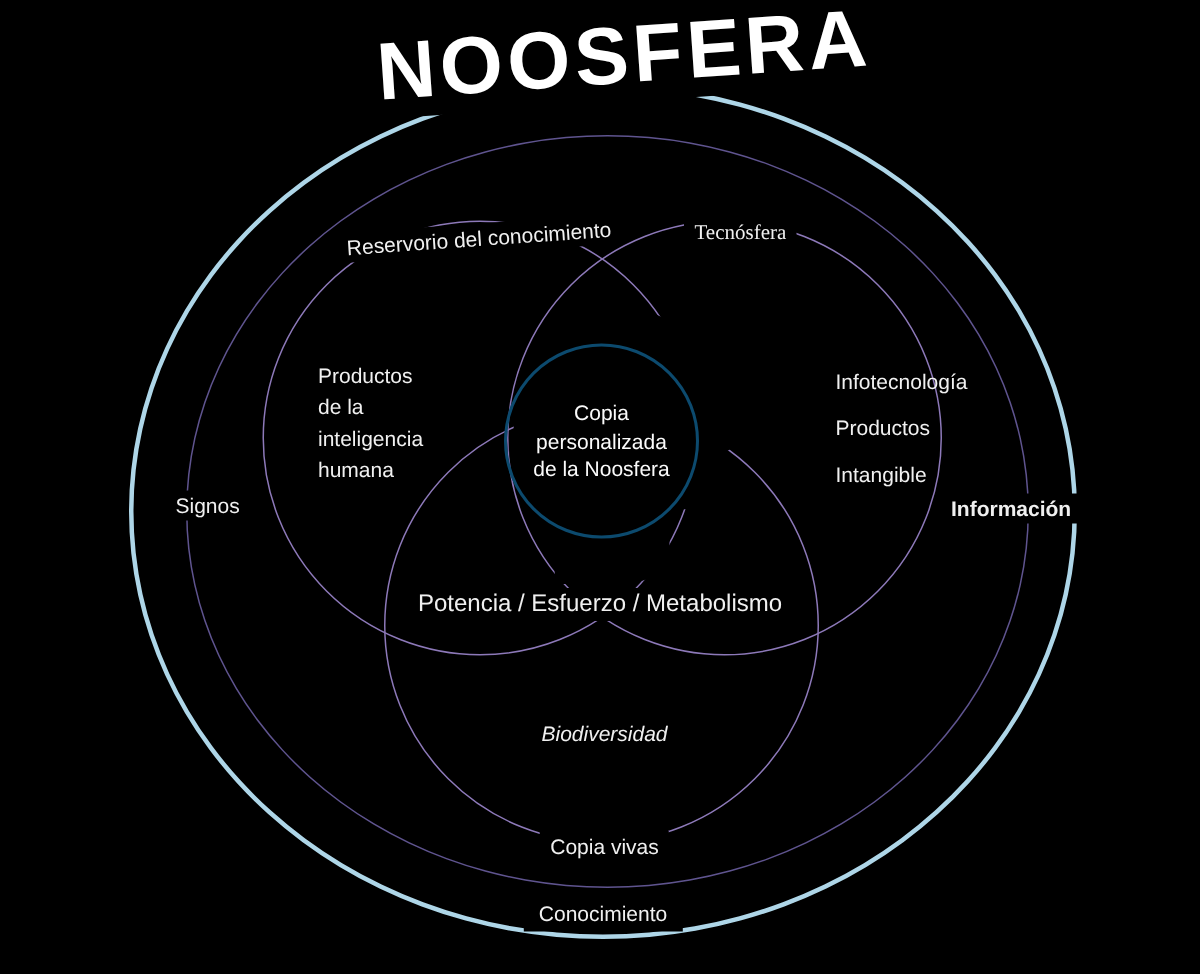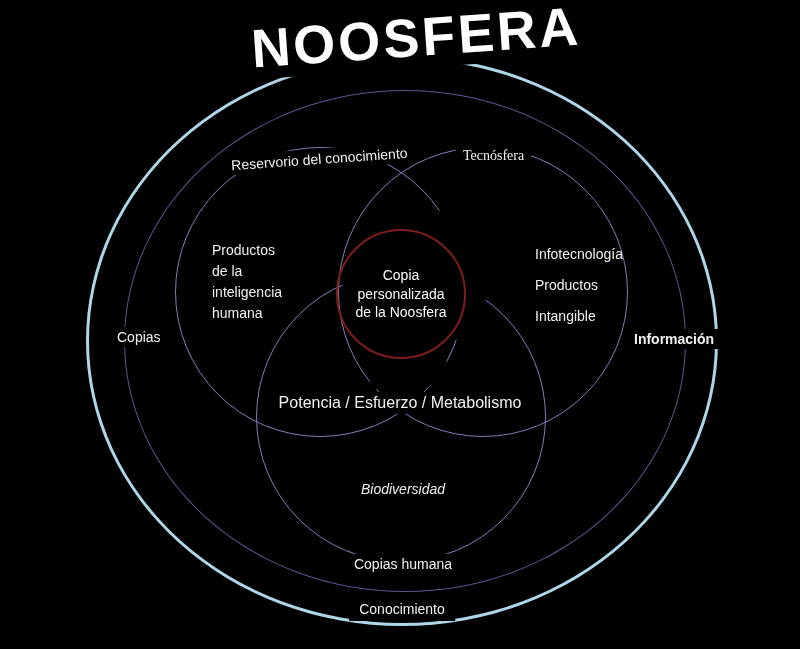--- a/index.html
+++ b/index.html
@@ -10,35 +10,35 @@
   .ring{position:absolute;border-radius:50%;}
   .outer-ring{left:86px;top:56px;width:626px;height:564px;border:3px solid #aed6e8;z-index:1;}
   .inner-ring{left:124px;top:90px;width:560px;height:500px;border:1px solid #5f548f;z-index:1;}
   .venn{width:288px;height:288px;border:1px solid #8d79b9;z-index:1;}
   .venn-left{left:175px;top:147px;}
   .venn-right{left:338px;top:147px;}
   .venn-bottom{left:256px;top:272px;}
   .big-head{position:absolute;left:333px;top:198px;width:172px;height:205px;z-index:2;}
   .center-ring{
     position:absolute;left:336px;top:229px;width:126px;height:126px;
-    border:2px solid #7f1d1d;border-radius:50%;z-index:4;
+    border:2px solid #0c4a6e;border-radius:50%;z-index:4;
     display:flex;align-items:center;justify-content:center;text-align:center;
   }
   .center-text{white-space:pre-line;font-size:14px;line-height:1.35;color:#fafafa;}
   .lbl{position:absolute;z-index:5;font-size:14px;color:#f0f0f0;}
   .bg{background:#000;padding:2px 7px;}
   .lbl-title{
     position:absolute;left:416px;top:6px;transform:translateX(-50%) rotate(-4deg);
     font-size:54px;font-weight:bold;letter-spacing:3px;color:#ffffff;
     background:#000;padding:0 12px;z-index:6;white-space:nowrap;
   }
   .lbl-reservorio{left:224px;top:149px;transform:rotate(-4deg);white-space:nowrap;}
   .lbl-tecnosfera{left:456px;top:146px;white-space:nowrap;font-family:Liberation Serif, serif;}
   .txt-productos{left:212px;top:240px;white-space:pre-line;line-height:1.5;}
-  .txt-tech{left:535px;top:246px;}
+  .txt-tech{left:557px;top:246px;}
   .txt-tech .tech-item{margin-bottom:15px;white-space:nowrap;}
   .lbl-potencia{left:400px;top:392px;transform:translateX(-50%);white-space:nowrap;font-size:16px;}
   .txt-biodiversidad{left:403px;top:481px;transform:translateX(-50%);white-space:nowrap;font-style:italic;}
   .lbl-copias{left:403px;top:554px;transform:translateX(-50%);white-space:nowrap;}
   .lbl-conocimiento{left:402px;top:597px;transform:translateX(-50%);white-space:nowrap;padding:4px 10px;}
   .lbl-signos{left:110px;top:327px;white-space:nowrap;}
   .lbl-informacion{left:627px;top:329px;white-space:nowrap;font-weight:bold;}
   .small-head{position:absolute;width:28px;height:33px;z-index:3;}
   .mirrored{transform:scaleX(-1);}
   .defs-svg{position:absolute;width:0;height:0;overflow:hidden;}
@@ -72,23 +72,23 @@
   </svg>
 
   <div class="center-ring">
     <div class="center-text">Copia
 personalizada
 de la Noosfera</div>
   </div>
 
   <div class="lbl bg lbl-reservorio">Reservorio del conocimiento</div>
   <div class="lbl bg lbl-tecnosfera">Tecnósfera</div>
-  <div class="lbl bg lbl-signos">Copias</div>
+  <div class="lbl bg lbl-signos">Signos</div>
   <div class="lbl bg lbl-informacion">Información</div>
-  <div class="lbl bg lbl-copias">Copias humana</div>
+  <div class="lbl bg lbl-copias">Copia vivas</div>
   <div class="lbl bg lbl-conocimiento">Conocimiento</div>
 
   <div class="lbl txt-productos">Productos
 de la
 inteligencia
 humana</div>
 
   <div class="lbl txt-tech">
     <div class="tech-item">Infotecnología</div>
     <div class="tech-item">Productos</div>

